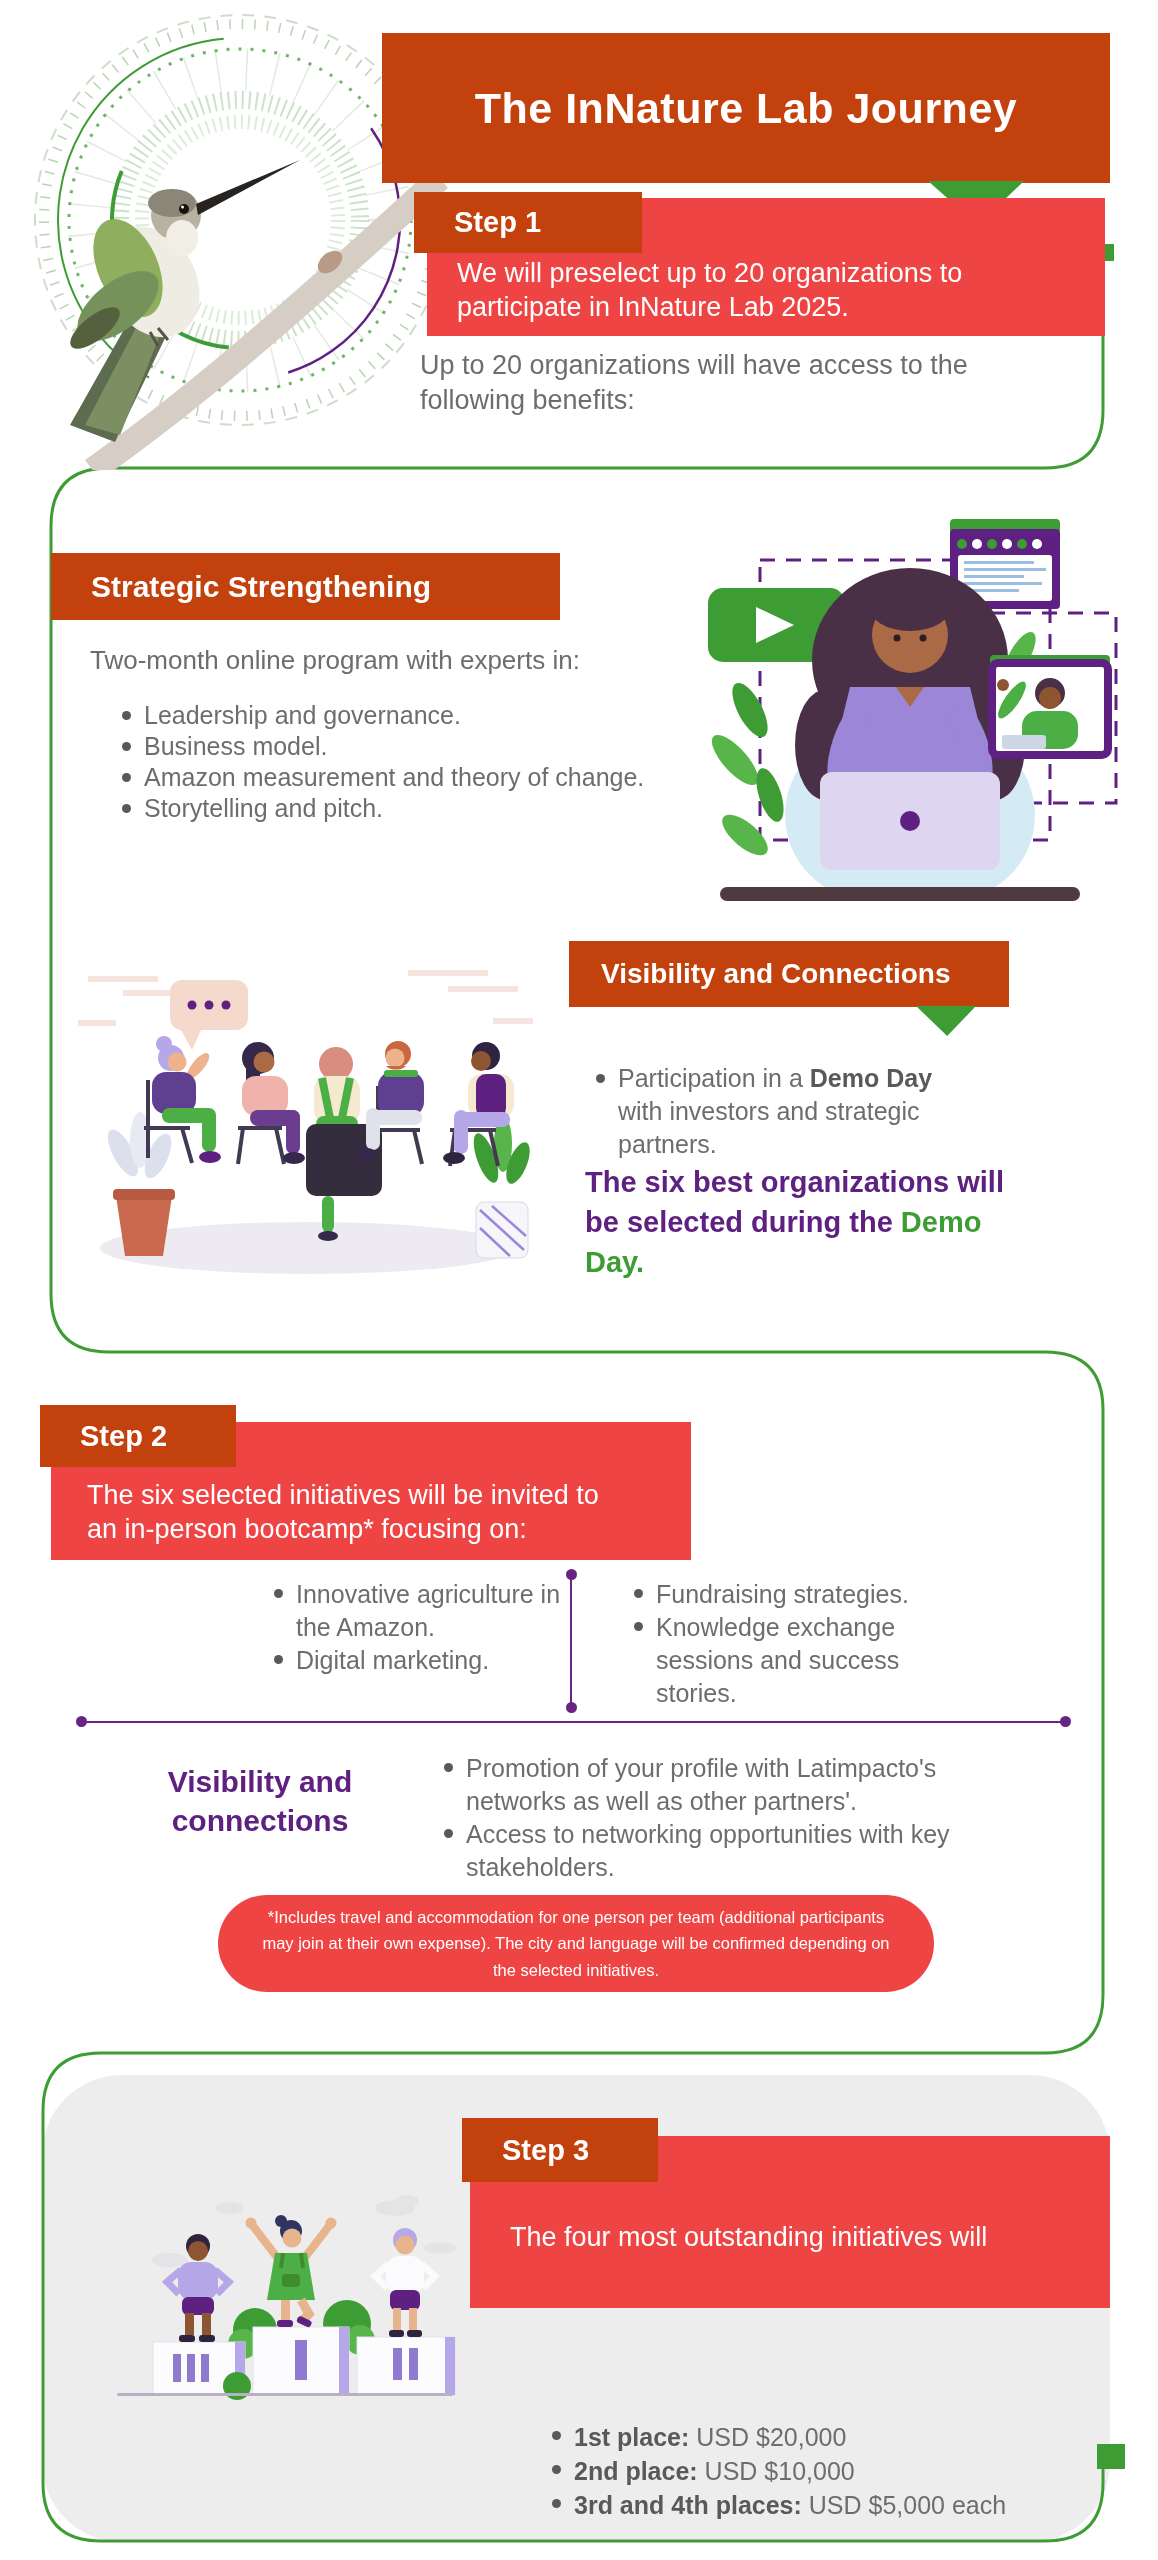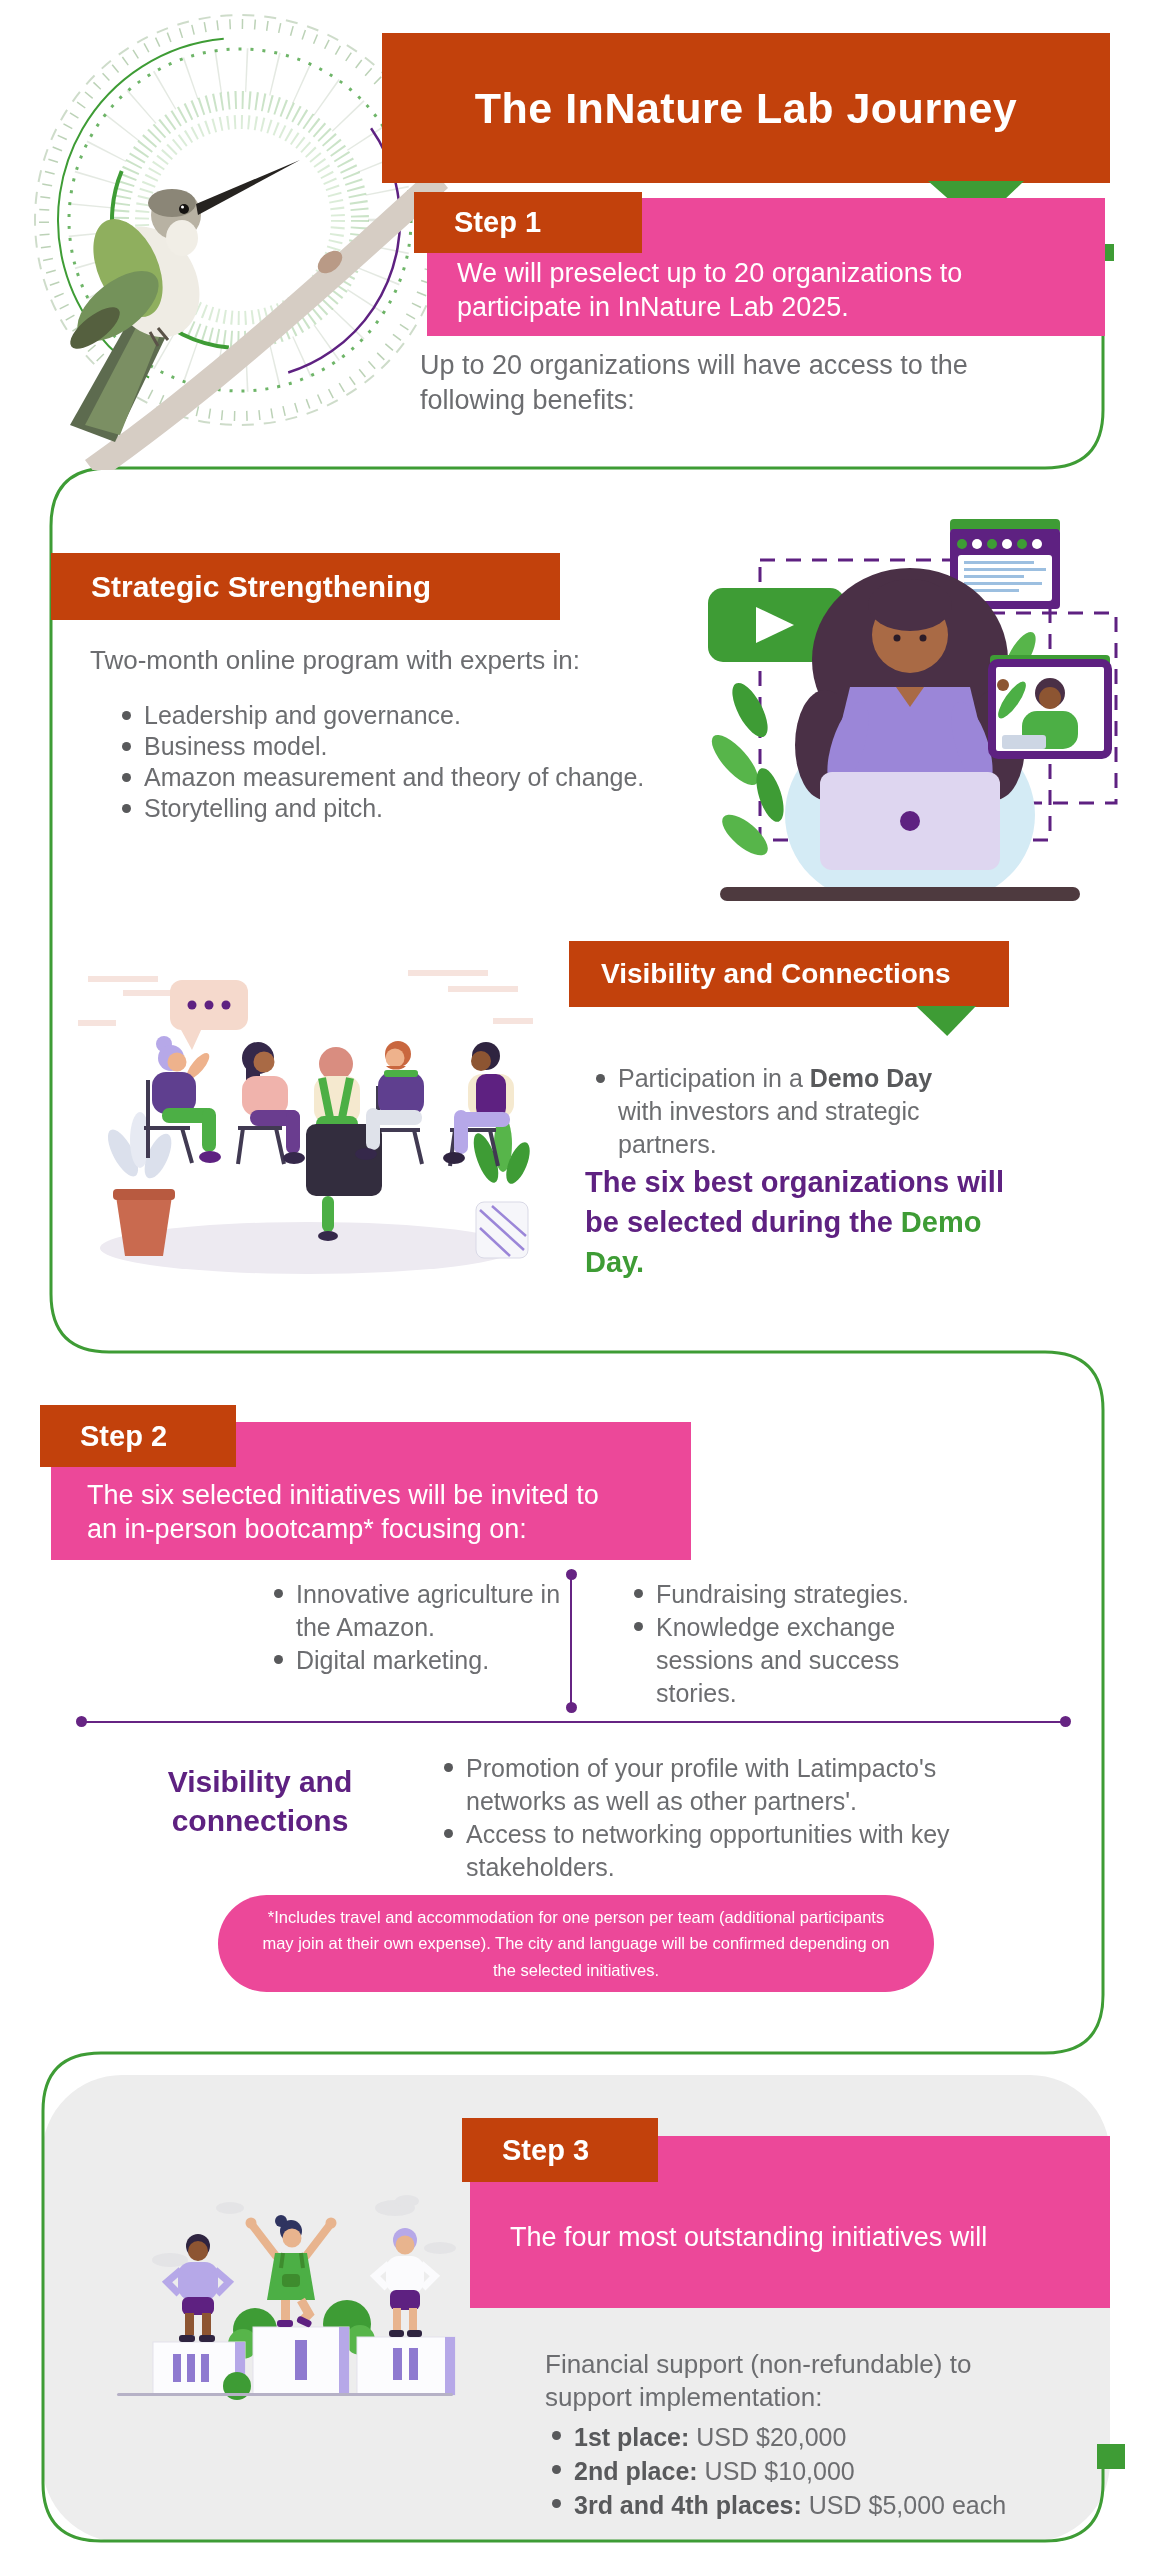--- a/index.html
+++ b/index.html
@@ -1,20 +1,20 @@
 <!DOCTYPE html>
 <html><head>
 <meta charset="utf-8">
 <style>
   html,body{margin:0;padding:0;background:#fff;}
   #canvas{position:relative;width:1158px;height:2560px;background:#ffffff;overflow:hidden;
           font-family:"Liberation Sans", sans-serif;}
   .abs{position:absolute;}
   .green-bg{background:#c2410c;}
-  .purple-bg{background:#ec4899;}
+  .purple-bg{background:#ef4444;}
   .white{color:#ffffff;}
   .gray{color:#6c6d70;}
   .tab{color:#fff;font-weight:bold;font-size:29px;display:flex;align-items:center;padding-left:40px;box-sizing:border-box;}
   .tail{background:#3e9c35;clip-path:polygon(0 0,100% 0,52% 100%);}
   ul.dots{list-style:none;margin:0;padding:0;}
   ul.dots li{position:relative;padding-left:26px;color:#6c6d70;}
   ul.dots li::before{content:"";position:absolute;left:4px;top:11px;width:9px;height:9px;border-radius:50%;background:#58595b;}
   .pdot{width:11px;height:11px;border-radius:50%;background:#662483;position:absolute;}
   .b{font-weight:bold;color:#58595b;}
 </style>
@@ -289,21 +289,20 @@
     <div class="white" style="font-size:16.5px;line-height:1.6;text-align:center;">*Includes travel and accommodation for one person per team (additional participants may join at their own expense). The city and language will be confirmed depending on the selected initiatives.</div>
   </div>
 
   <div class="abs purple-bg" style="left:470px;top:2136px;width:640px;height:172px;z-index:5;box-sizing:border-box;padding:84px 0 0 40px;">
     <div class="white" style="font-size:27px;line-height:34px;">The four most outstanding initiatives will</div>
   </div>
   <div class="abs green-bg tab" style="left:462px;top:2118px;width:196px;height:64px;z-index:6;">
     <span>Step 3</span>
   </div>
 
-  <div class="abs gray" style="left:545px;top:2348px;width:470px;font-size:26px;line-height:33px;z-index:5;">Financial support (non-refundable) to support implementation:</div>
 
   <ul class="abs dots" style="left:548px;top:2420px;width:560px;font-size:25px;line-height:34px;z-index:5;">
     <li>
       <span class="b">1st place:</span><span> USD $20,000</span>
     </li>
     <li>
       <span class="b">2nd place:</span><span> USD $10,000</span>
     </li>
     <li>
       <span class="b">3rd and 4th places:</span><span> USD $5,000 each</span>

